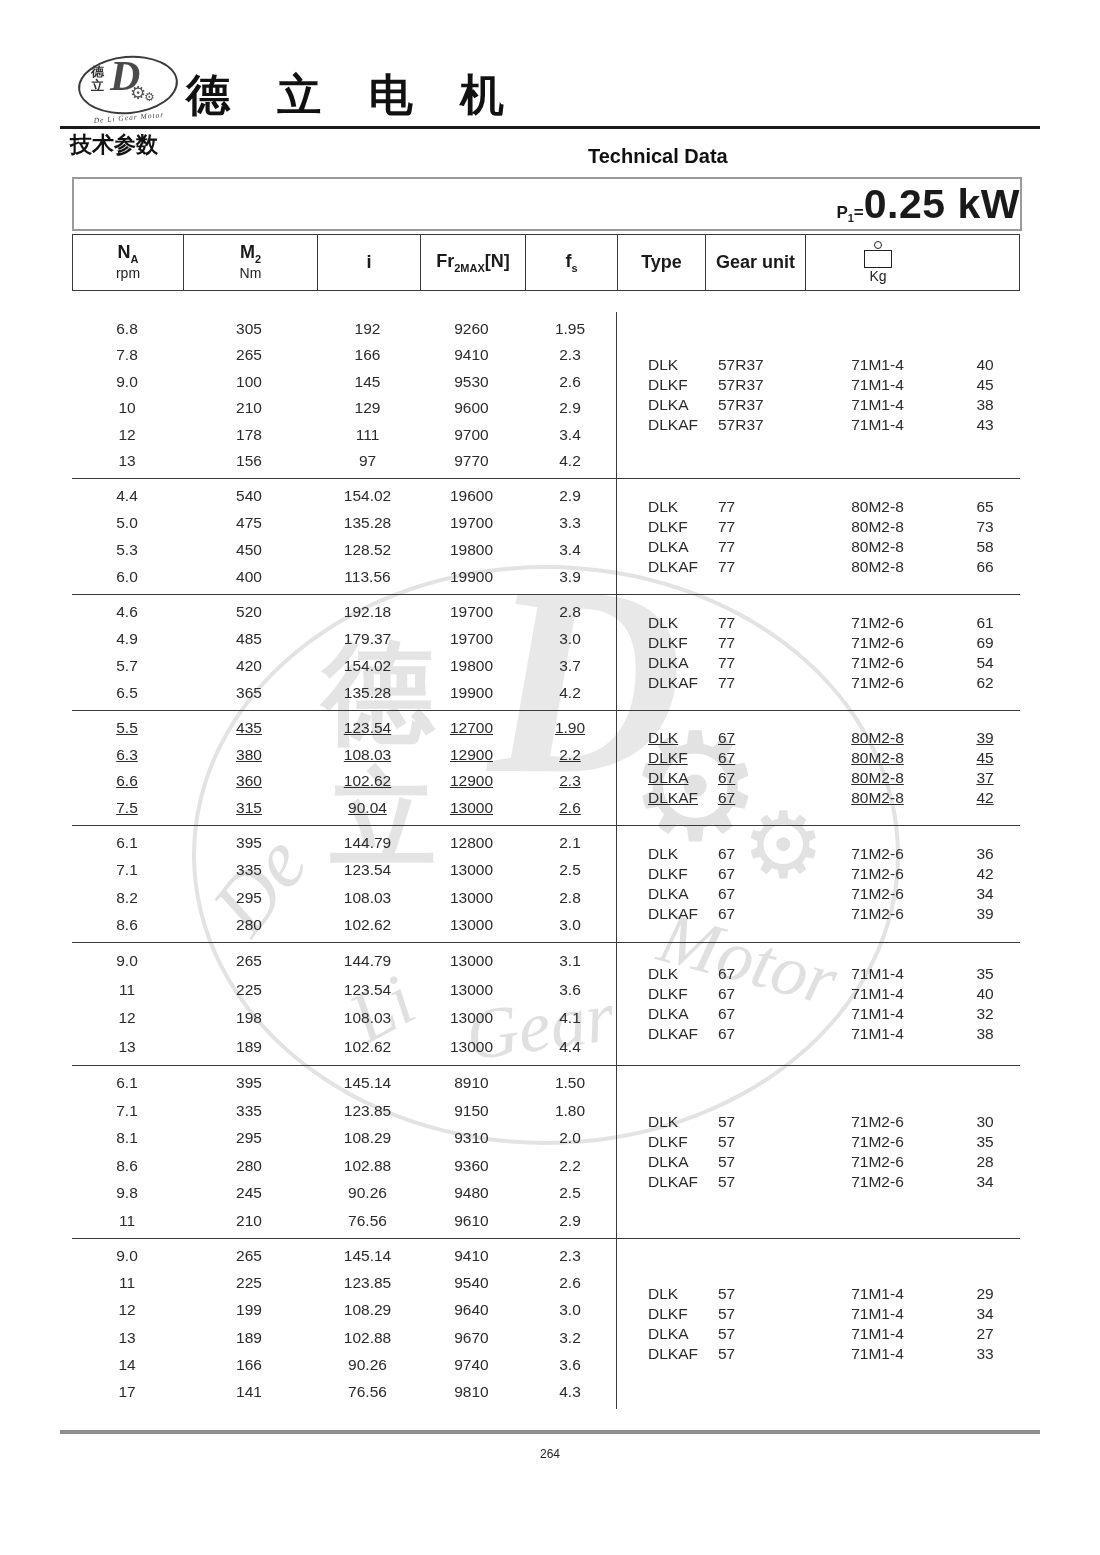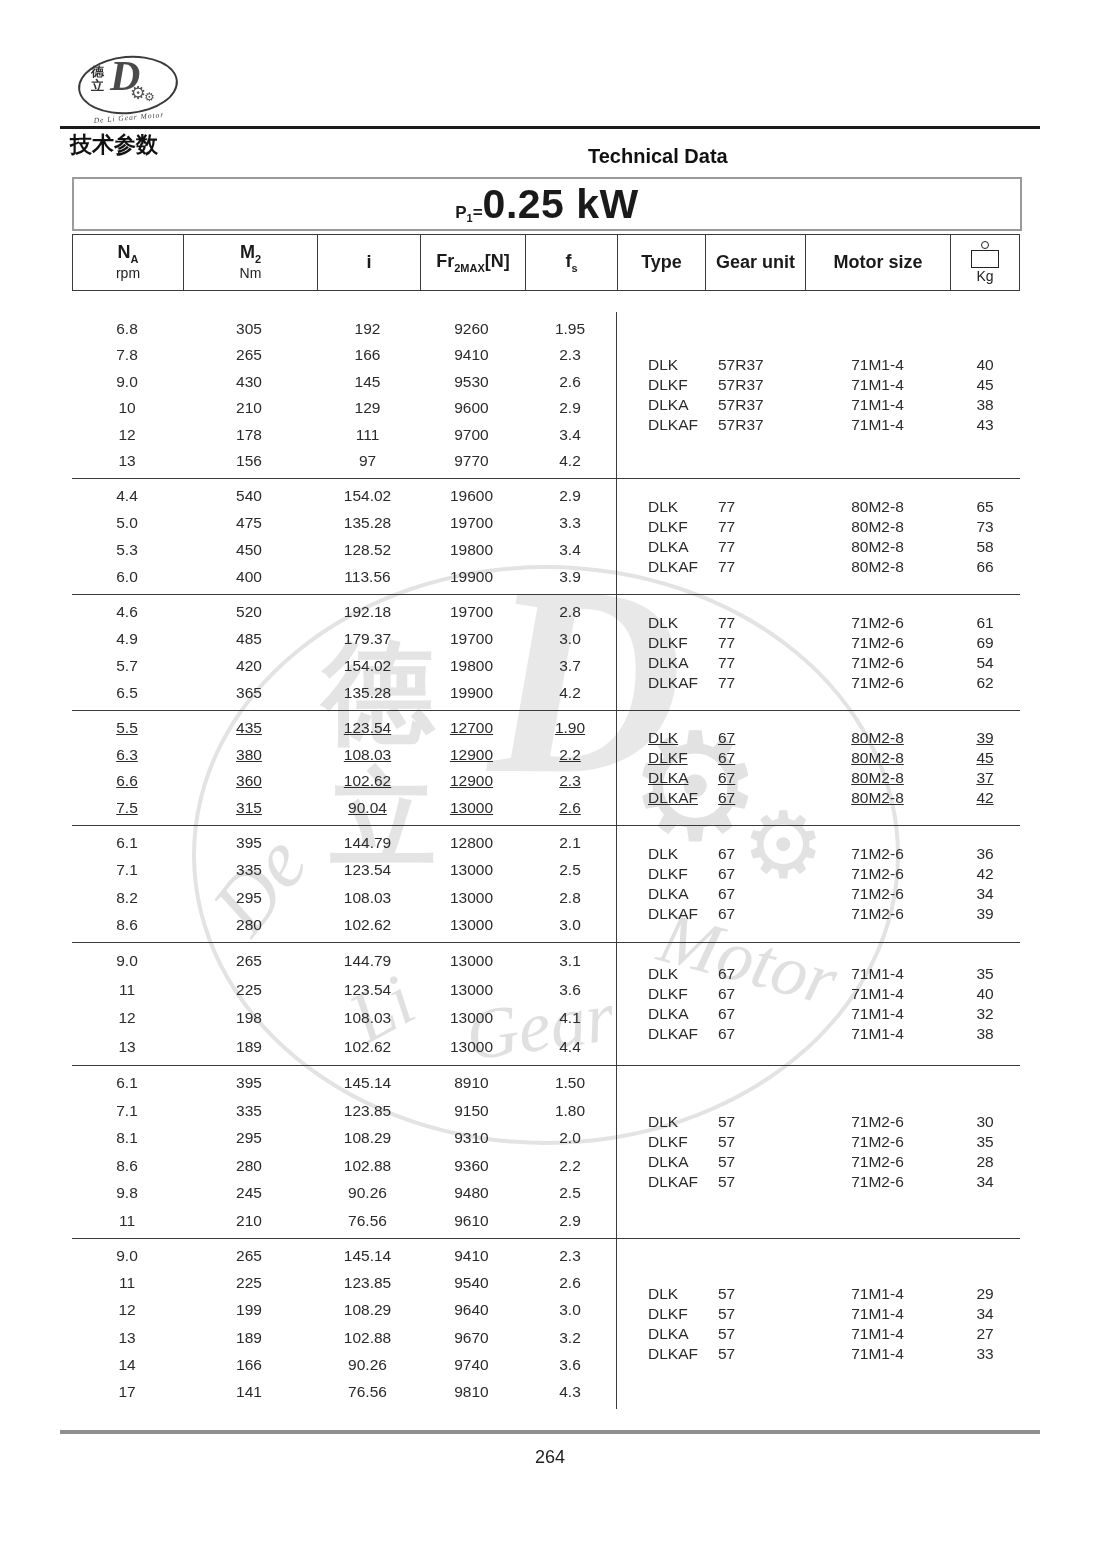--- a/index.html
+++ b/index.html
@@ -15,21 +15,21 @@
   .logo-d{position:absolute; left:32px; top:-4px; font-size:42px; font-weight:bold; font-style:italic; color:#4a4a4a; font-family:"Liberation Serif","DejaVu Serif",serif;}
   .logo-gear1{position:absolute; left:52px; top:26px; font-size:18px; color:#555;}
   .logo-gear2{position:absolute; left:66px; top:34px; font-size:12px; color:#555;}
   .logo-arc{position:absolute; left:-4px; bottom:0; width:110px; text-align:center; font-size:7.5px; font-style:italic; color:#444; transform:rotate(-5deg); letter-spacing:1px; font-family:"Liberation Serif","DejaVu Serif",serif;}
   .brand{position:absolute; left:186px; top:66px; z-index:2; font-size:44px; font-weight:bold; color:#111; letter-spacing:16px; font-family:"DejaVu Serif","Liberation Serif",serif;}
   .top-rule{position:absolute; left:60px; top:126px; width:980px; height:3px; background:#1a1a1a; z-index:2;}
   .sec-cn{position:absolute; left:70px; top:130px; font-size:22px; font-weight:bold; color:#111; z-index:2;}
   .sec-en{position:absolute; left:588px; top:145px; font-size:20px; font-weight:bold; color:#111; z-index:2;}
   
   .power-box{position:absolute; left:72px; top:177px; width:946px; height:48px; border:2px solid #9a9a9a; background:#fff;
-    display:flex; align-items:baseline; justify-content:center; z-index:2; padding-top:2px;}
+    display:flex; align-items:baseline; justify-content:flex-end; z-index:2; padding-top:2px;}
   .p-small{font-size:17px; font-weight:bold; color:#1a1a1a;}
   .p-small sub{font-size:11px;}
   .p-big{font-size:41px; font-weight:bold; color:#1a1a1a; letter-spacing:0.5px;}
   
   .thead{position:absolute; left:72px; top:234px; width:946px; height:55px; border:1.5px solid #3a3a3a; z-index:2; background:#fff;
     display:grid; grid-template-columns:110px 134px 103px 105px 92px 88px 100px 145px auto;}
   .th{border-left:1px solid #3a3a3a; display:flex; flex-direction:column; align-items:center; justify-content:center; line-height:1.1;}
   .th:first-child{border-left:none;}
   .th-main{font-size:18px; font-weight:bold; color:#1a1a1a;}
   .th-main sub{font-size:11px; font-weight:bold;}
@@ -42,21 +42,21 @@
   .group.last{border-bottom:none;}
   .g-left{width:544px; display:flex; flex-direction:column; justify-content:space-evenly;}
   .g-right{width:403px; border-left:1px solid #3a3a3a; display:flex; flex-direction:column; justify-content:center; gap:0;}
   .row-l{display:grid; grid-template-columns:110px 134px 103px 105px 92px; height:20px; align-items:center;}
   .row-r{display:grid; grid-template-columns:88px 100px 145px 70px; height:20px; align-items:center;}
   .cell{font-size:15.5px; text-align:center; color:#2b2b2b;}
   .cell-type{font-size:15.5px; text-align:left; padding-left:31px; color:#2b2b2b;}
   .cell-gear{font-size:15.5px; text-align:left; padding-left:13px; color:#2b2b2b;}
   
   .bottom-rule{position:absolute; left:60px; top:1430px; width:980px; height:4px; background:#8e8e8e; z-index:2;}
-  .page-num{position:absolute; left:0; top:1447px; width:1100px; text-align:center; font-size:18px; color:#222; z-index:2;}
+  .page-num{position:absolute; left:0; top:1447px; width:1100px; text-align:center; font-size:12px; color:#222; z-index:2;}
   
   .watermark{position:absolute; inset:0; z-index:0; pointer-events:none; overflow:hidden;}
   .wm-ellipse{position:absolute; left:192px; top:565px; width:700px; height:572px; border:4px solid #e3e3e3; border-radius:50%;}
   .wm-cjk{position:absolute; font-family:"DejaVu Serif","Liberation Serif",serif; color:#e4e4e4; font-weight:bold;}
   .wm-de-char{left:322px; top:618px; font-size:112px;}
   .wm-li-char{left:330px; top:748px; font-size:106px;}
   .wm-d{position:absolute; left:488px; top:545px; font-size:270px; font-weight:bold; font-style:italic; color:#e8e8e8; font-family:"Liberation Serif","DejaVu Serif",serif; line-height:1;}
   .wm-gear{position:absolute; color:#e2e2e2;}
   .wm-gear1{left:628px; top:700px; font-size:150px;}
   .wm-gear2{left:742px; top:792px; font-size:92px;}
@@ -88,20 +88,21 @@
     <div class="logo-ellipse"></div>
     <div class="logo-cn">
       <span>德</span><br>
       <span>立</span>
     </div>
     <div class="logo-d">D</div>
     <div class="logo-gear1">⚙</div>
     <div class="logo-gear2">⚙</div>
     <div class="logo-arc">De Li Gear Motor</div>
   </div>
+  <div class="brand">德 立 电 机</div>
   <div class="top-rule"></div>
 
   <div class="sec-cn">技术参数</div>
   <div class="sec-en">Technical Data</div>
 
   <div class="power-box">
     <span class="p-small"><span>P</span><sub>1</sub><span>=</span></span>
       <span class="p-big">0.25 kW</span>
   </div>
 
@@ -121,23 +122,20 @@
       <div class="th-main"><span>Fr</span><sub>2MAX</sub><span>[N]</span></div>
     </div>
     <div class="th">
       <div class="th-main"><span>f</span><sub>s</sub></div>
     </div>
     <div class="th">
       <div class="th-main">Type</div>
     </div>
     <div class="th">
       <div class="th-main">Gear unit</div>
-    </div>
-    <div class="th">
-      <div class="th-main">Motor size</div>
     </div>
     <div class="th">
       <div class="kg-icon"></div>
       <div class="th-unit">Kg</div>
     </div>
   </div>
 
   <div class="tbody" id="tbody">
       <div class="group" style="height: 166px;">
         <div class="g-left">
@@ -150,21 +148,21 @@
           </div>
           <div class="row-l">
             <div class="cell">7.8</div>
             <div class="cell">265</div>
             <div class="cell">166</div>
             <div class="cell">9410</div>
             <div class="cell">2.3</div>
           </div>
           <div class="row-l">
             <div class="cell">9.0</div>
-            <div class="cell">430</div>
+            <div class="cell">100</div>
             <div class="cell">145</div>
             <div class="cell">9530</div>
             <div class="cell">2.6</div>
           </div>
           <div class="row-l">
             <div class="cell">10</div>
             <div class="cell">210</div>
             <div class="cell">129</div>
             <div class="cell">9600</div>
             <div class="cell">2.9</div>

